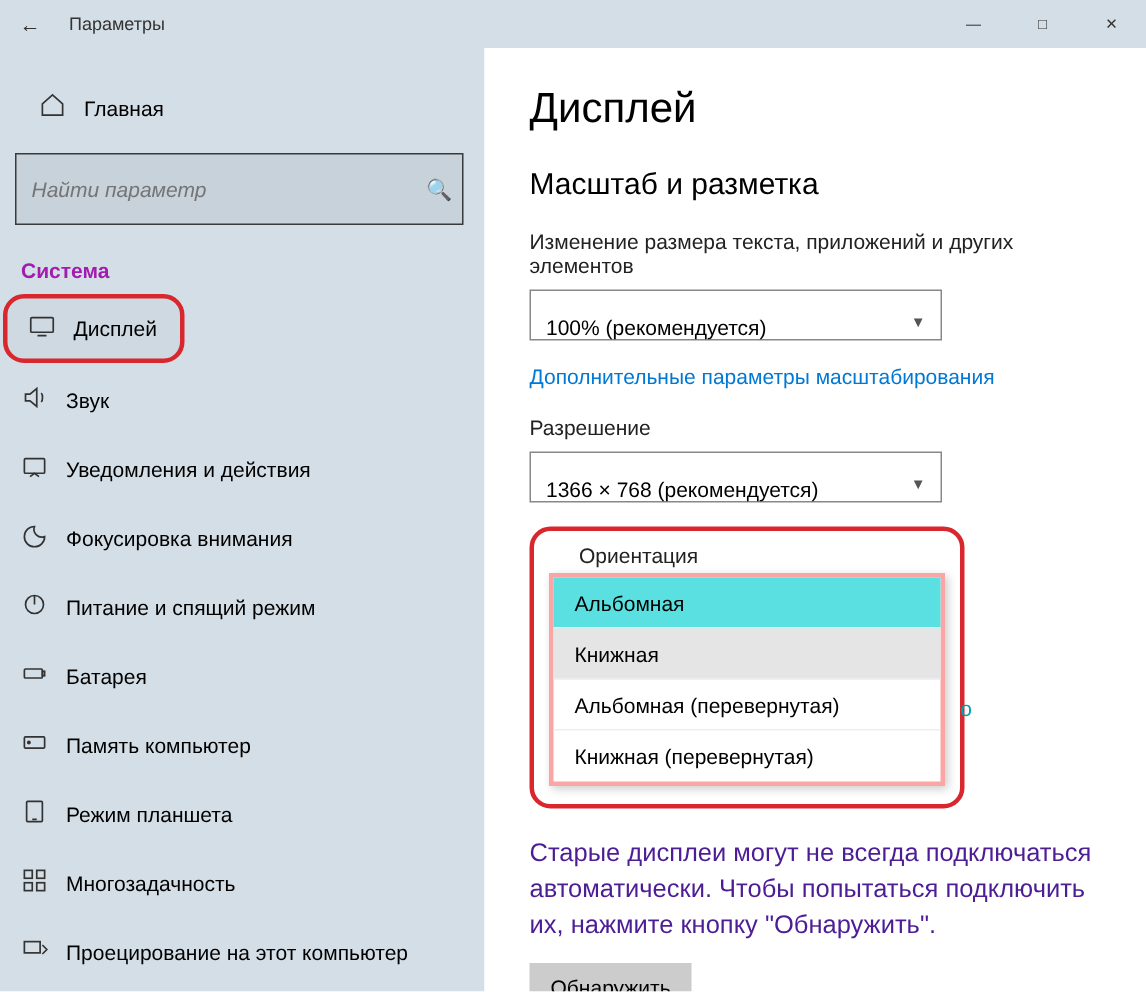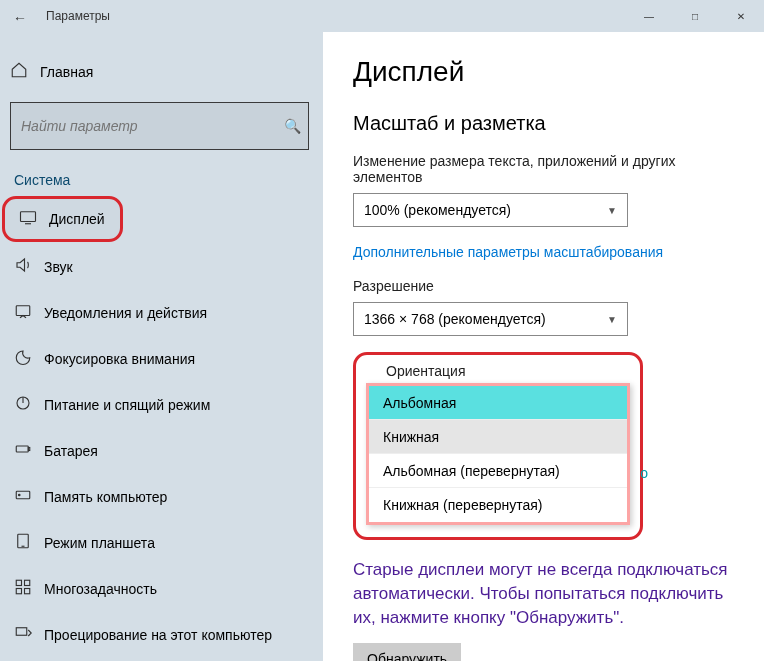--- a/index.html
+++ b/index.html
@@ -4,35 +4,35 @@
 <style>
   * { box-sizing: border-box; margin: 0; padding: 0; font-family: "Segoe UI", Arial, sans-serif; }
   body { background: #fff; width: 764px; height: 661px; overflow: hidden; position: relative; }
   .titlebar { height: 32px; display: flex; align-items: center; background: #d4dee6; color: #333; font-size: 12px; }
   .titlebar .back { width: 40px; text-align: center; font-size: 14px; cursor: pointer; }
   .titlebar .title { flex: 1; padding-left: 6px; }
   .titlebar .win-controls { display: flex; }
   .titlebar .win-controls div { width: 46px; height: 32px; display: flex; align-items: center; justify-content: center; cursor: pointer; font-family: "Segoe UI Symbol", sans-serif; font-size: 10px; }
   .layout { display: flex; height: calc(100% - 32px); }
   .sidebar { width: 323px; background: #d4dee6; padding-top: 20px; }
-  .home-row { display: flex; align-items: center; height: 40px; padding-left: 10px; font-size: 14px; cursor: pointer; }
+  .home-row { display: flex; align-items: center; height: 40px; padding-left: 26px; font-size: 14px; cursor: pointer; }
   .home-row .icon { width: 30px; font-size: 16px; }
   .search-wrap { padding: 10px 14px 10px 10px; }
   .search { position: relative; height: 48px; background: #c8d2da; border: 1px solid #3a3a3a; display: flex; align-items: center; }
   .search input { flex: 1; background: transparent; border: none; outline: none; padding: 0 10px; font-size: 14px; font-style: italic; color: #555; }
   .search .sicon { width: 30px; text-align: center; color: #333; font-size: 14px; }
-  .section-header { padding: 12px 14px 6px; font-weight: 400; font-size: 14px; color: #0c4a6e; }
+  .section-header { padding: 12px 14px 6px; font-weight: 700; font-size: 14px; color: #a21caf; }
   .nav-item { display: flex; align-items: center; height: 46px; padding-left: 14px; font-size: 14px; cursor: pointer; position: relative; }
   .nav-item .icon { width: 30px; font-size: 16px; color: #333; }
   .nav-item.active-hl { border: 3px solid #d9272e; border-radius: 14px; margin: 2px 200px 2px 2px; background: rgba(0,0,0,0.02); }
   .content { flex: 1; padding: 24px 20px 0 30px; background: #fff; overflow: hidden; position: relative; }
   h1 { font-weight: 400; font-size: 28px; margin-bottom: 24px; }
   h2 { font-weight: 400; font-size: 20px; margin-bottom: 18px; }
   .label { font-size: 14px; color: #222; margin-bottom: 8px; }
-  .select { width: 275px; height: 34px; border: 1px solid #888; display: flex; align-items: center; justify-content: space-between; padding: 16px 10px; font-size: 14px; cursor: pointer; margin-bottom: 16px; background: #fff; }
+  .select { width: 275px; height: 34px; border: 1px solid #888; display: flex; align-items: flex-start; justify-content: space-between; padding: 16px 10px; font-size: 14px; cursor: pointer; margin-bottom: 16px; background: #fff; }
   .select .chev { font-size: 10px; color: #555; }
   .link { color: #0078d4; font-size: 14px; cursor: pointer; margin-bottom: 18px; display: inline-block; }
   .orient-box { position: relative; border: 3px solid #d9272e; border-radius: 14px; padding: 8px 10px 12px; margin-bottom: 18px; width: 290px; }
   .dropdown { border: 3px solid #fca5a5; background: #fff; box-shadow: 2px 2px 6px rgba(0,0,0,0.2); }
   .dropdown .opt { height: 34px; display: flex; align-items: center; padding: 0 14px; font-size: 14px; cursor: pointer; border-bottom: 1px solid #eee; }
   .dropdown .opt:last-child { border-bottom: none; }
   .dropdown .opt.selected { background: #5ae0e0; }
   .dropdown .opt.hover { background: #e5e5e5; }
   .side-letter { position: absolute; right: -8px; top: 110px; color: #00a0b0; font-size: 14px; }
   .note { font-size: 17px; color: #4c1d95; margin-bottom: 14px; line-height: 1.4; width: 380px; }

